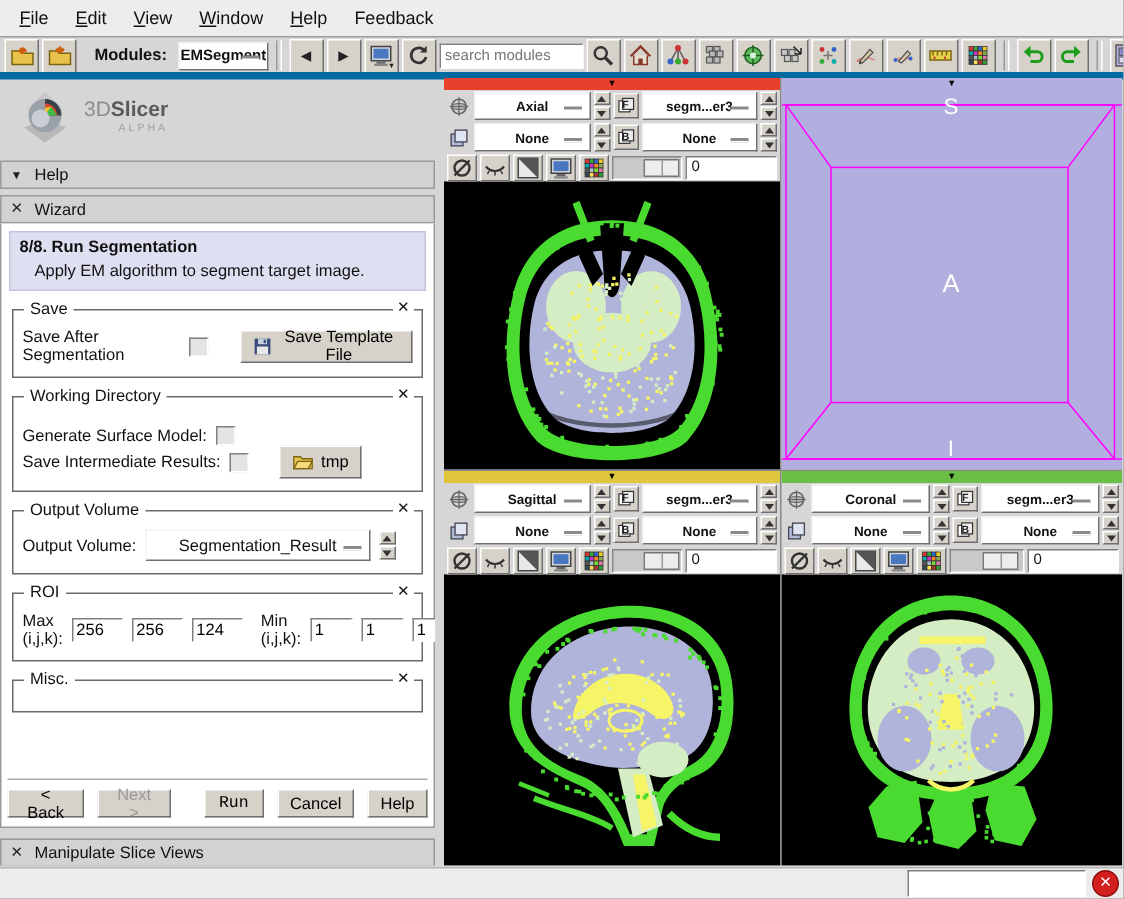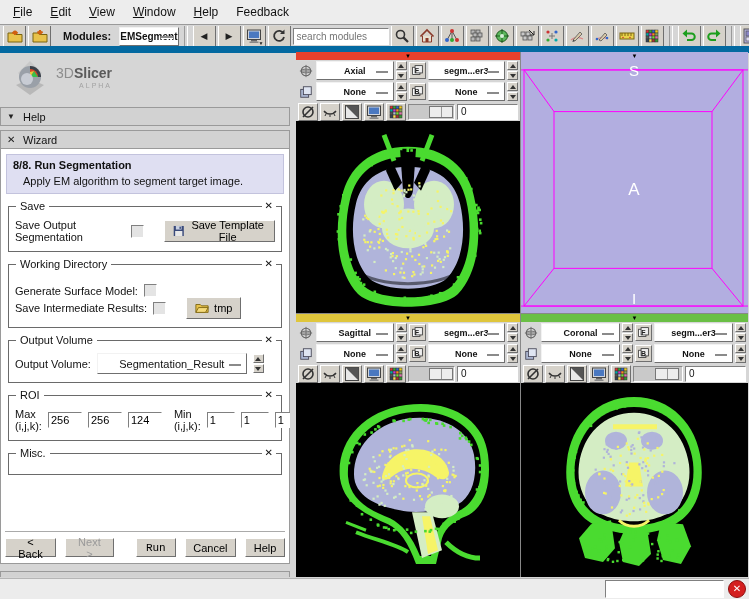--- a/index.html
+++ b/index.html
@@ -6,21 +6,21 @@
   body{width:749px;height:599px;overflow:hidden;background:#d6d6d6;
        font-family:"Liberation Sans","DejaVu Sans",sans-serif;font-size:11px;color:#111;position:relative;}
   .raised{background:#d6d2ca;border:1px solid;border-color:#ffffff #6f6f6f #6f6f6f #ffffff;}
   
   .menubar{position:absolute;left:0;top:0;width:749px;height:25px;background:#ededed;
            border-bottom:1px solid #9a9a9a;display:flex;align-items:center;padding-left:4px;box-sizing:border-box;}
   .menu-item{padding:3px 9px;font-size:12px;cursor:default;}
   .menu-item.ul::first-letter{text-decoration:underline;}
   
   .toolbar{position:absolute;left:0;top:26px;width:749px;height:27px;background:#d6d6d6;
-           border-bottom:7px solid #0369a1;display:flex;align-items:center;gap:2px;padding:0 3px;box-sizing:border-box;overflow:hidden;}
+           border-bottom:5px solid #0369a1;display:flex;align-items:center;gap:2px;padding:0 3px;box-sizing:border-box;overflow:hidden;}
   .tbtn{width:21px;height:21px;display:flex;align-items:center;justify-content:center;flex:0 0 auto;position:relative;}
   .tbtn svg{width:16px;height:16px;}
   .tsep{width:2px;height:20px;border-left:1px solid #9a9a9a;border-right:1px solid #fff;margin:0 3px;flex:0 0 auto;}
   .modules-label{font-weight:bold;margin:0 6px 0 10px;}
   .kwdrop{height:17px;background:#fff;border:1px solid;border-color:#f2f2f2 #6f6f6f #6f6f6f #f2f2f2;
           display:flex;align-items:center;justify-content:center;position:relative;font-size:10px;font-weight:bold;}
   .kwdrop .dash{position:absolute;right:5px;top:50%;width:12px;height:2px;background:#8a8a8a;border-bottom:1px solid #fff;}
   .modules-drop{width:152px;}
   .search-in{width:88px;height:15px;border:1px solid;border-color:#808080 #fff #fff #808080;background:#fff;
              font-size:10px;color:#9a9a9a;font-family:"Liberation Sans",sans-serif;padding:0 3px;}
@@ -50,21 +50,21 @@
   .smallbtn{height:22px;display:inline-flex;align-items:center;gap:5px;padding:0 8px;font-size:11px;}
   .smallbtn svg{width:14px;height:14px;}
   .out-drop{width:148px;height:19px;font-weight:normal;font-size:11px;}
   .spin{width:11px;height:19px;display:flex;flex-direction:column;gap:1px;flex:0 0 auto;}
   .spin>div{flex:1;background:#d6d2ca;border:1px solid;border-color:#fff #6f6f6f #6f6f6f #fff;
             display:flex;align-items:center;justify-content:center;}
   .tri-u{width:0;height:0;border-left:3px solid transparent;border-right:3px solid transparent;border-bottom:4px solid #333;}
   .tri-d{width:0;height:0;border-left:3px solid transparent;border-right:3px solid transparent;border-top:4px solid #333;}
   .roi-in{width:28px;height:14px;border:1px solid;border-color:#808080 #fff #fff #808080;background:#fff;
           font-size:11px;font-family:"Liberation Sans",sans-serif;padding:0 2px;}
-  .wiz-btnrow{border-top:1px solid #aaa;margin-top:56px;padding:6px 0 4px;display:flex;justify-content:center;gap:9px;}
+  .wiz-btnrow{border-top:1px solid #aaa;margin-top:44px;padding:6px 0 4px;display:flex;justify-content:center;gap:9px;}
   .btn{min-width:40px;height:19px;display:inline-flex;align-items:center;justify-content:center;padding:0 8px;font-size:11px;}
   .btn.disabled{color:#9a9a9a;}
   .mbtn{width:21px;height:21px;display:flex;align-items:center;justify-content:center;flex:0 0 auto;position:relative;}
   .mbtn svg{width:16px;height:16px;}
   
   .views{position:absolute;left:296px;top:52px;width:452px;height:525px;display:grid;
          grid-template-columns:224px 227px;grid-template-rows:261px 263px;gap:1px;background:#888;}
   .cell{display:flex;flex-direction:column;overflow:hidden;background:#d6d6d6;}
   .slicebar{height:8px;display:flex;align-items:center;justify-content:center;flex:0 0 auto;}
   .slicebar span{font-size:6px;line-height:6px;color:#000;}
@@ -445,21 +445,21 @@
     <div class="wiz-body">
       <div class="stepbox">
         <div class="t">8/8. Run Segmentation</div>
         <div class="d">Apply EM algorithm to segment target image.</div>
       </div>
 
       <div class="group">
         <span class="group-title">Save</span>
         <span class="group-x">✕</span>
         <div class="row">
-          <span>Save Output Segmentation</span>
+          <span>Save After Segmentation</span>
           <span class="cb"></span>
           <span style="width:10px"></span>
           <button class="smallbtn raised" style="border-width:1px;cursor:default;font-family:inherit;">
             <svg>
                 <use href="#sym-floppy"></use>
               </svg>
             <span>Save Template File</span>
           </button>
         </div>
       </div>

